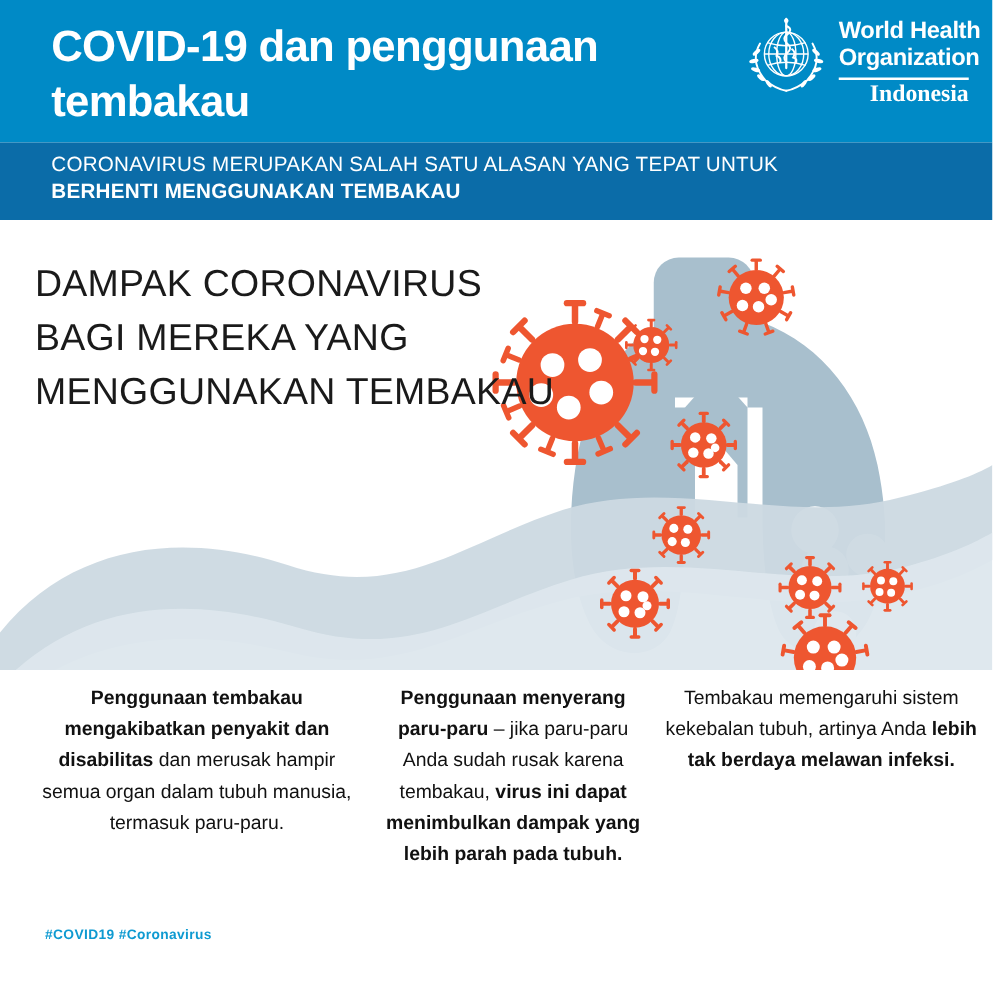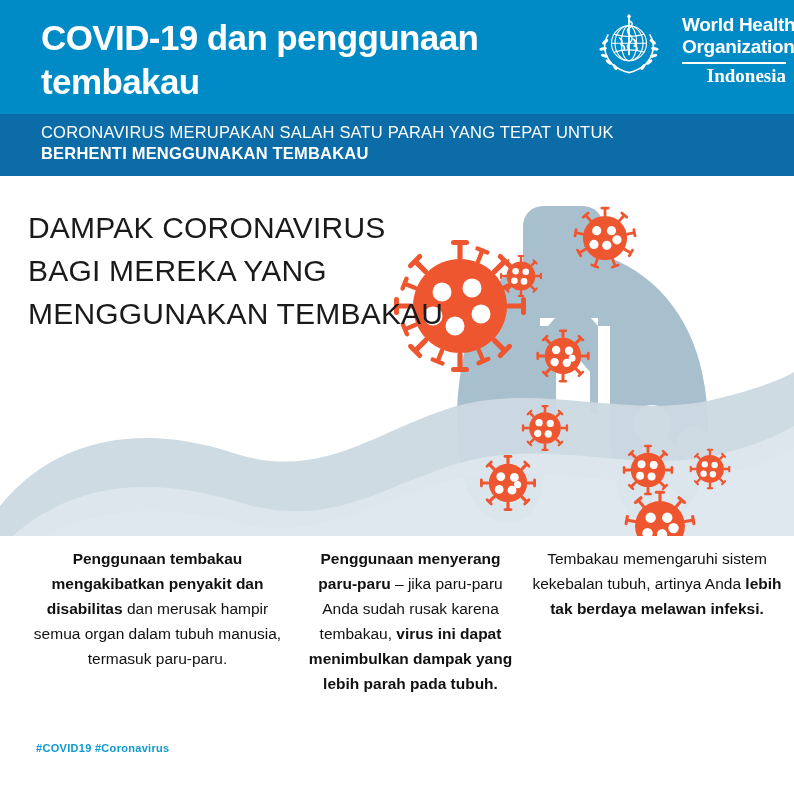--- a/index.html
+++ b/index.html
@@ -76,21 +76,21 @@
     left: 594px; top: 11px;
     width: 190px; height: 92px;
     display: flex;
     align-items: flex-start;
   }
   .who-emblem {
     width: 70px; height: 70px;
     flex: 0 0 70px;
   }
   .who-text {
-    margin-left: 18px;
+    margin-left: 7px;
     padding-top: 3px;
   }
   .who-name {
     color: #ffffff;
     font-size: 19px;
     font-weight: bold;
     line-height: 22px;
     letter-spacing: -0.3px;
     white-space: nowrap;
   }
@@ -173,21 +173,21 @@
 
   <div class="header-top"></div>
   <div class="header-sub"></div>
 
   <div class="title-block">
     <div class="title-line">COVID-19 dan penggunaan</div>
     <div class="title-line">tembakau</div>
   </div>
 
   <div class="sub-block">
-    <div class="sub-line1">CORONAVIRUS  MERUPAKAN  SALAH  SATU PARAH  YANG  TEPAT UNTUK</div>
+    <div class="sub-line1">CORONAVIRUS  MERUPAKAN  SALAH  SATU ALASAN  YANG  TEPAT UNTUK</div>
     <div class="sub-line2">BERHENTI  MENGGUNAKAN  TEMBAKAU</div>
   </div>
 
   <div class="who-logo">
     <svg class="who-emblem" viewBox="0 0 100 100">
       <g fill="none" stroke="#ffffff" stroke-width="1.6">
 
         <circle cx="50" cy="46" r="25"></circle>
         <ellipse cx="50" cy="46" rx="11" ry="25"></ellipse>
         <ellipse cx="50" cy="46" rx="20" ry="25"></ellipse>

